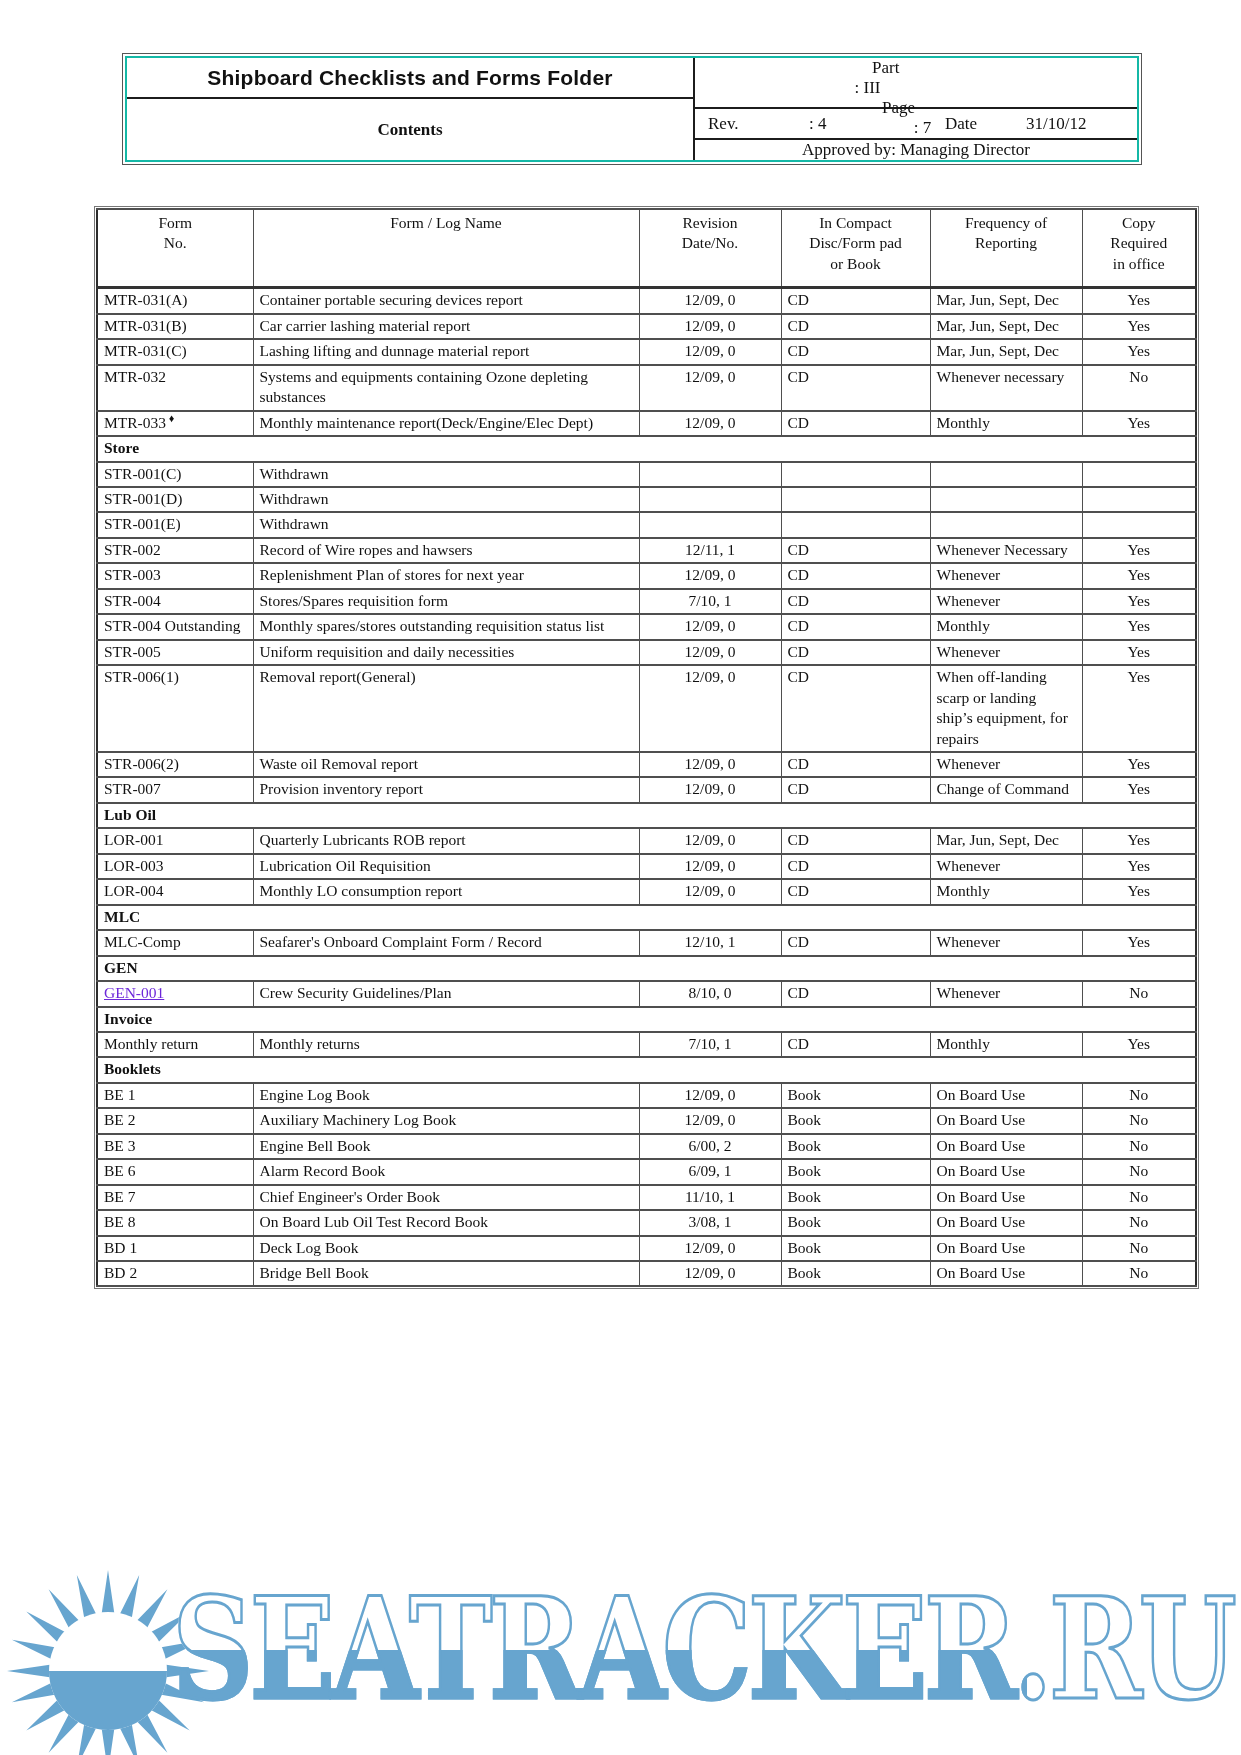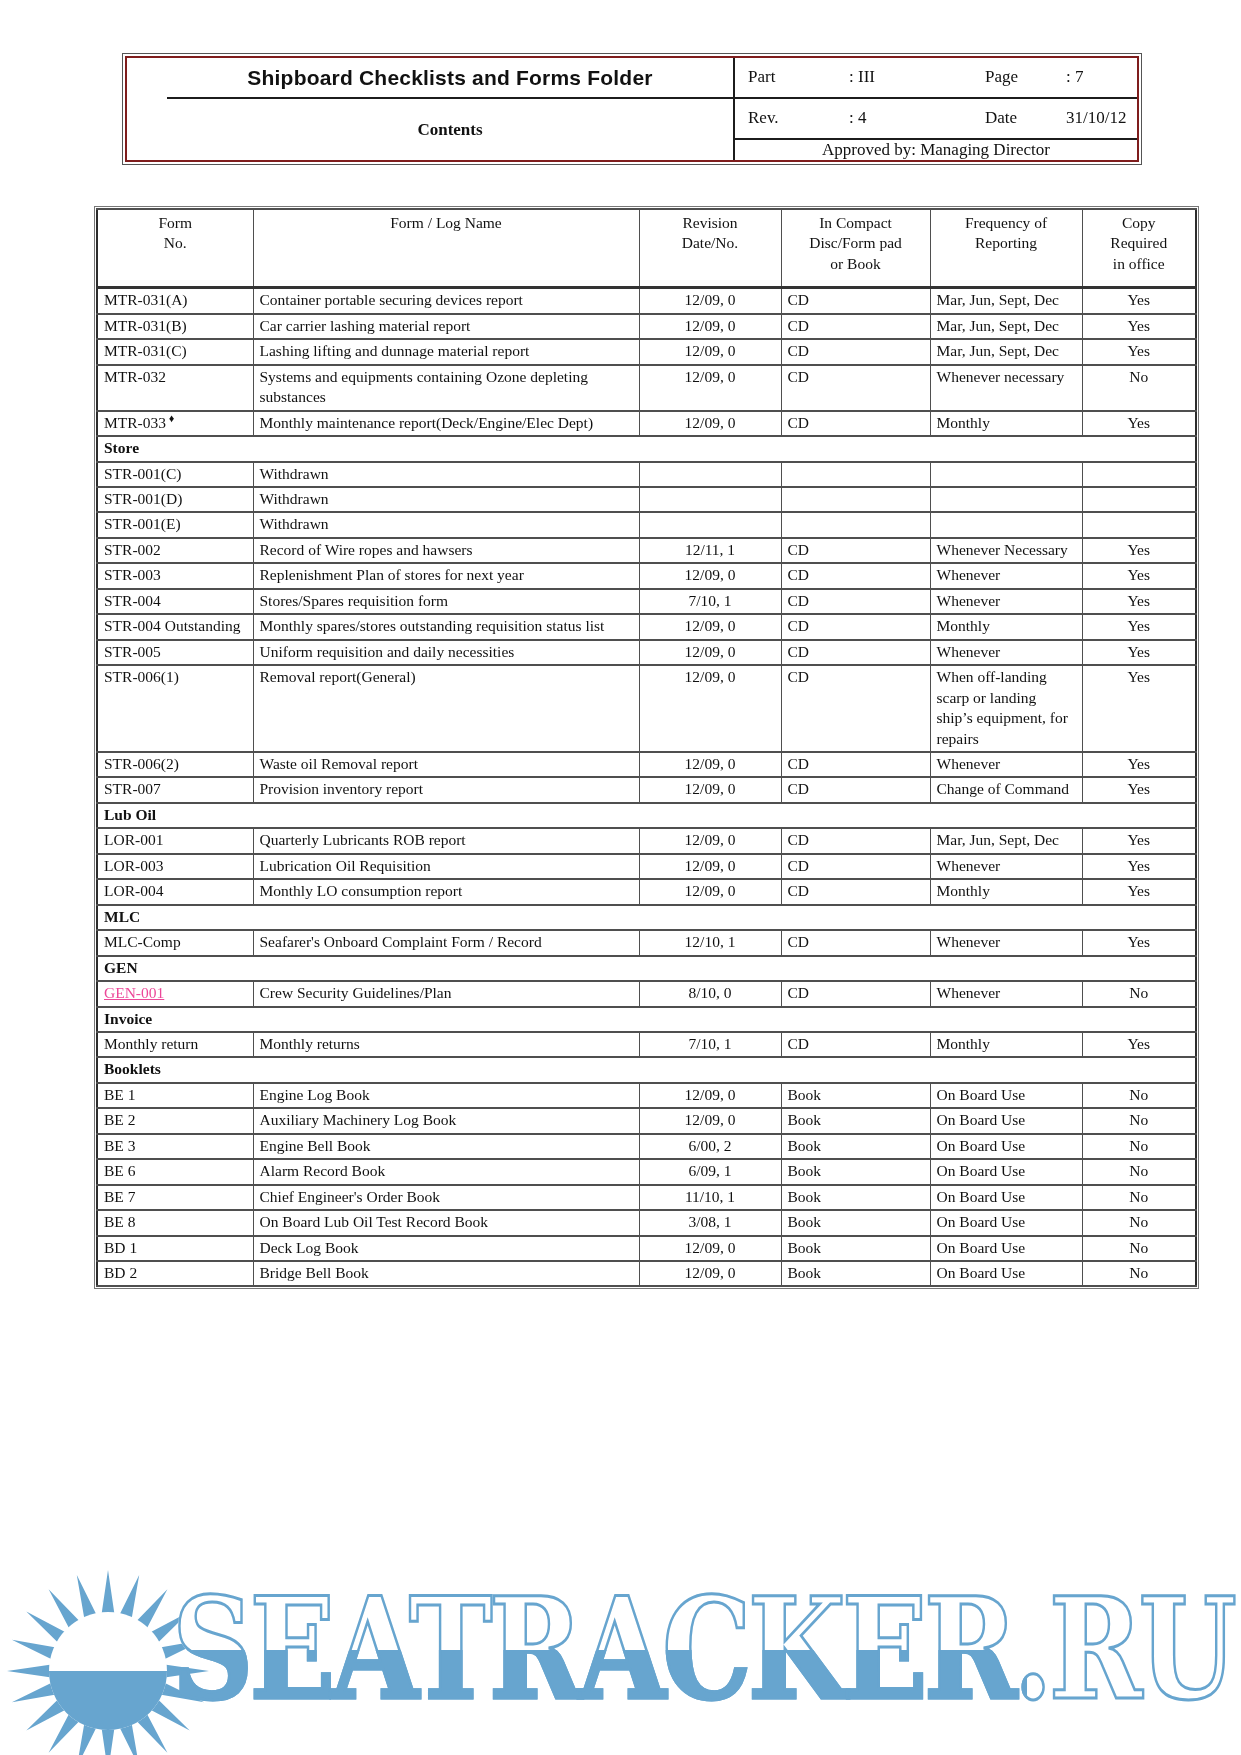--- a/index.html
+++ b/index.html
@@ -4,29 +4,29 @@
 <style>
   * { margin: 0; padding: 0; box-sizing: border-box; }
   html,body { background:#fff; }
   body { width: 1241px; height: 1755px; position: relative; overflow: hidden;
          font-family: "Liberation Serif", serif; color:#111; }
   .page { position:absolute; inset:0; background:#fff; }
 
   
   .header-box { position:absolute; left:122px; top:53px; width:1020px; height:112px;
                 border:1px solid #555; padding:2px; }
-  .header-inner { width:100%; height:100%; border:2px solid #7f1d1d; display:flex;padding-left:40px; }
+  .header-inner { width:100%; height:100%; border:2px solid #14b8a6; display:flex; }
   .hleft { width:568px; border-right:2px solid #1c1c1c; display:flex; flex-direction:column; }
   .htitle { height:41px; border-bottom:2px solid #1c1c1c; display:flex; align-items:center; justify-content:center;
             font-family:"Liberation Sans", sans-serif; font-weight:bold; font-size:21px; letter-spacing:.2px; }
   .hcontents { flex:1; display:flex; align-items:center; justify-content:center;
                font-weight:bold; font-size:17px; }
   .hright { flex:1; display:flex; flex-direction:column; font-size:17px; }
   .hrow { display:flex; align-items:center; padding-left:13px; }
-  .hrow1 { height:51px; border-bottom:2px solid #1c1c1c; }
+  .hrow1 { height:51px; border-bottom:2px solid #1c1c1c;flex-direction:column; }
   .hrow2 { height:52px; border-bottom:2px solid #1c1c1c; }
   .hrow3 { flex:1; justify-content:center; padding-left:0; }
   .hlabel1 { display:inline-block; width:101px; }
   .hvalue1 { display:inline-block; width:136px; }
   .hlabel2 { display:inline-block; width:81px; }
   .hvalue2 { display:inline-block; flex:1; }
 
   
   table.contents { position:absolute; left:96px; top:208px; width:1099px;
                    border-collapse:collapse; table-layout:fixed;
@@ -37,21 +37,21 @@
   table.contents { border:2px solid #2d2d2d; outline:1px solid #777; outline-offset:1px; }
   table.contents th { font-weight:normal; text-align:center; white-space:pre-line; padding-top:3px; padding-bottom:12px; border-bottom:3px solid #333; }
   td.c-no   { text-align:left; padding-left:9px; }
   td.c-name { text-align:left; padding-left:10px; }
   td.c-rev  { text-align:center; }
   td.c-media{ text-align:left; }
   td.c-freq { text-align:left; padding-left:9px; }
   td.c-copy { text-align:center; }
   td.section { font-weight:bold; padding-left:9px; }
   sup.marker { font-size:11px; line-height:0; }
-  a.doclink { color:#ec4899; text-decoration:underline; }
+  a.doclink { color:#6d28d9; text-decoration:underline; }
 
   
   .watermark { position:absolute; left:0; top:1560px; width:1241px; height:195px; }
   .sun { position:absolute; left:2px; top:8px; }
   .wm-text { position:absolute; left:172px; top:18px; width:1069px;
              font-family:"DejaVu Serif", serif; font-weight:bold;
              font-size:141px; line-height:1; letter-spacing:-5px; white-space:nowrap;
              transform:scaleX(.80); transform-origin:left center;
              -webkit-text-stroke:3px #67a5cf;
              background:linear-gradient(to bottom, #ffffff 0%, #ffffff 51%, #67a5cf 51%, #67a5cf 100%);

